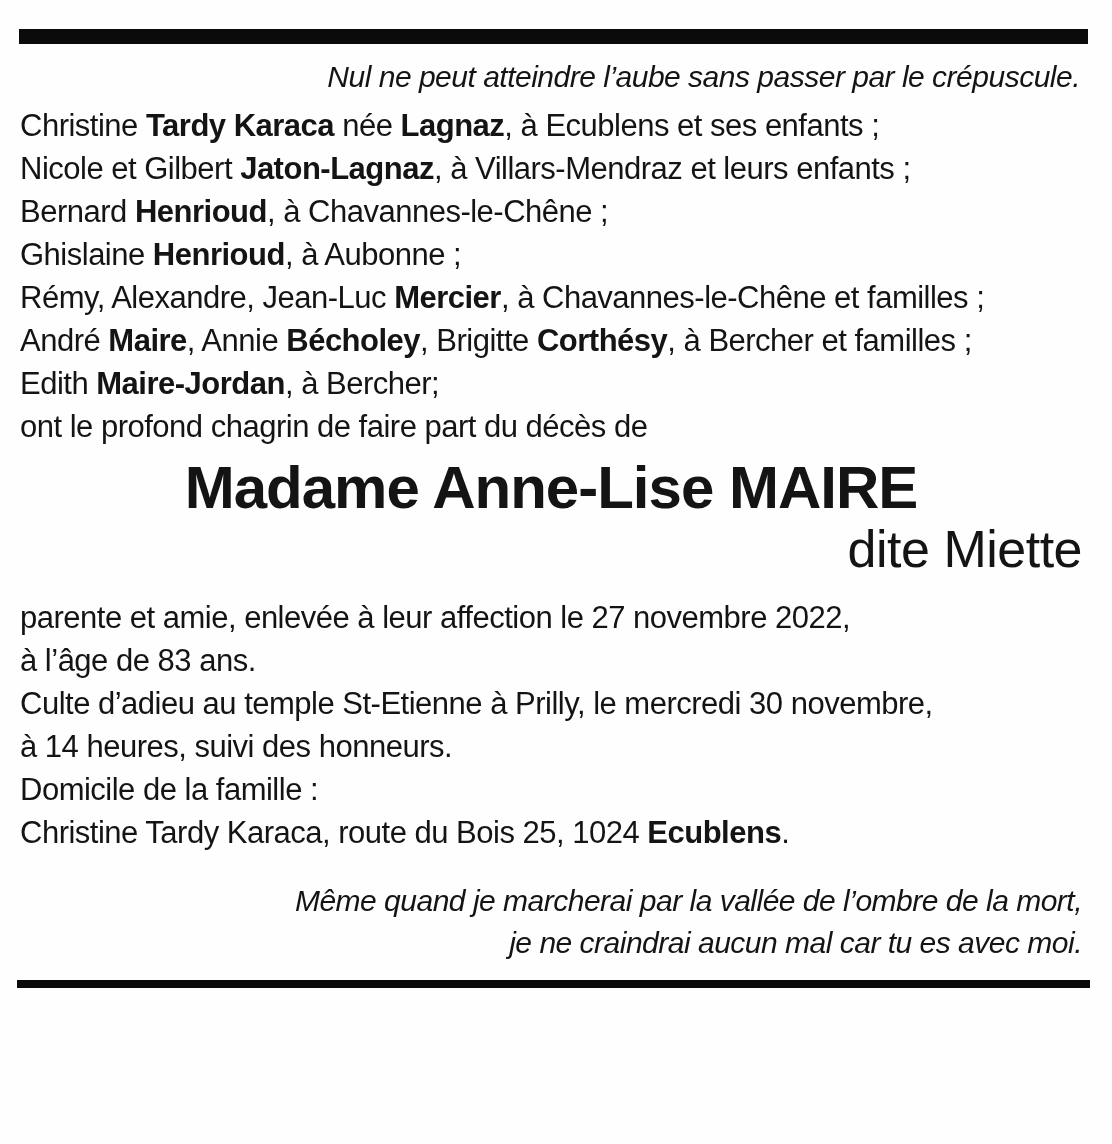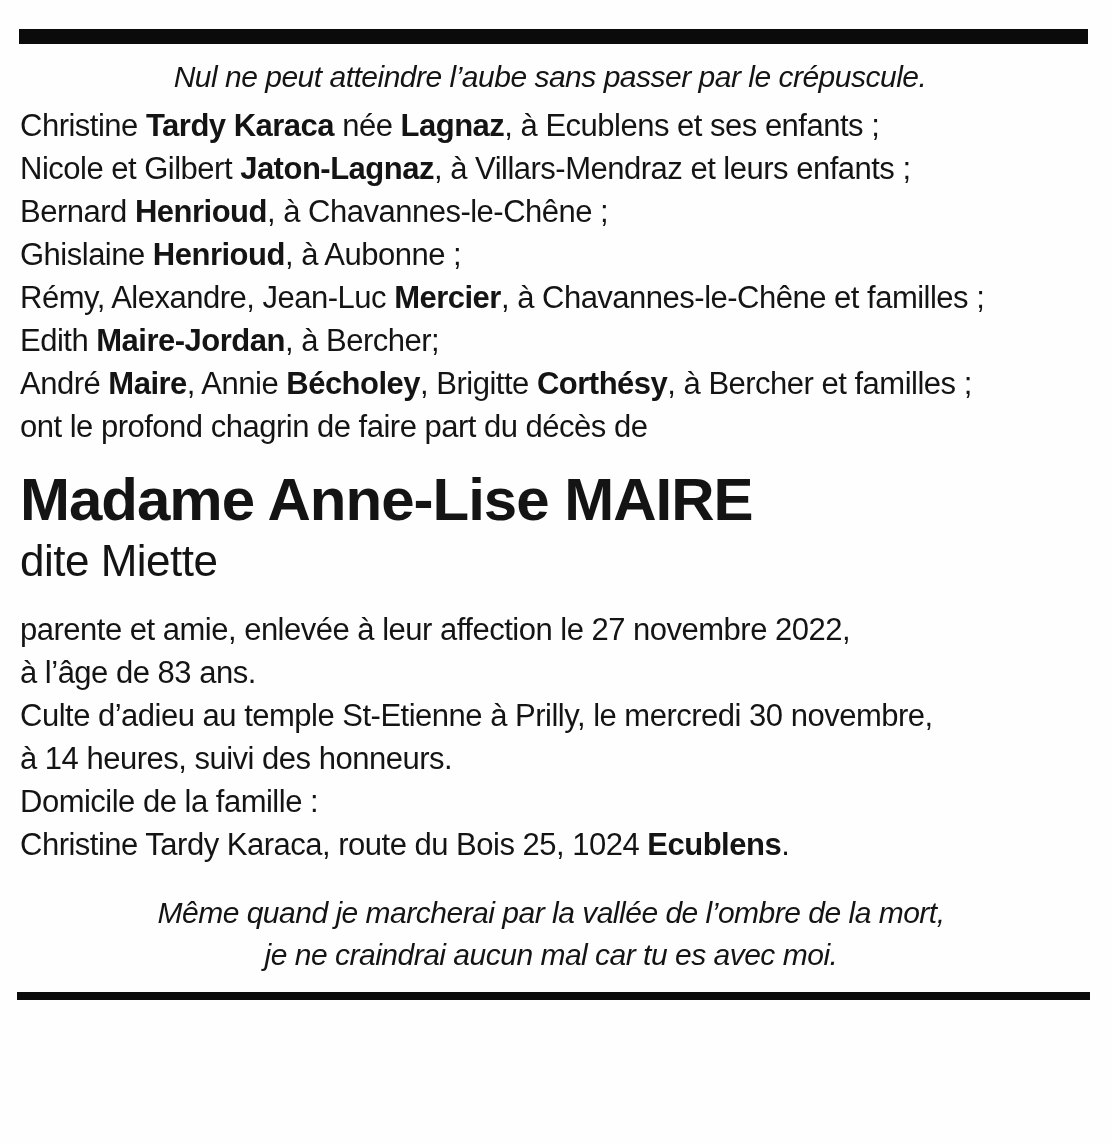--- a/index.html
+++ b/index.html
@@ -26,21 +26,21 @@
   }
   .rule.bottom {
     height: 8px;
     margin: 16px 22px 0 17px;
   }
   .content {
     padding: 0 30px 0 20px;
   }
   .quote {
     font-style: italic;
-    text-align: center;
+    text-align: right;
     font-size: 30px;
     line-height: 42px;
     white-space: nowrap;
   }
   .quote.opening {
     margin-top: 12px;
     padding-right: 2px;
   }
   .quote.closing-first {
     margin-top: 26px;
@@ -51,29 +51,30 @@
     white-space: nowrap;
   }
   .line b {
     font-weight: 700;
     margin-top: 28px;
   }
   .intro {
     margin-top: 6px;
   }
   h1.deceased-name {
-    margin: 18px 0 0 0;
+    margin: 6px 0 0 0;
+    text-align: center;
     font-size: 60px;
     line-height: 68px;
     font-weight: 700;
     letter-spacing: -1px;
   }
   .nickname {
-    text-align: left;
-    font-size: 44px;
+    text-align: right;
+    font-size: 52px;
     line-height: 54px;
     font-weight: 400;
   }
   .body-block {
     margin-top: 20px;
   }
 </style>
 </head>
 <body>
 
@@ -81,22 +82,22 @@
   <div class="rule top"></div>
   <div class="content">
     <div class="quote opening">Nul ne peut atteindre l’aube sans passer par le crépuscule.</div>
 
     <div class="intro" id="intro-block">
         <div class="line"><span>Christine </span><b>Tardy Karaca</b><span> née </span><b>Lagnaz</b><span>, à Ecublens et ses enfants ;</span></div>
         <div class="line"><span>Nicole et Gilbert </span><b>Jaton-Lagnaz</b><span>, à Villars-Mendraz et leurs enfants ;</span></div>
         <div class="line"><span>Bernard </span><b>Henrioud</b><span>, à Chavannes-le-Chêne ;</span></div>
         <div class="line"><span>Ghislaine </span><b>Henrioud</b><span>, à Aubonne ;</span></div>
         <div class="line"><span>Rémy, Alexandre, Jean-Luc </span><b>Mercier</b><span>, à Chavannes-le-Chêne et familles ;</span></div>
+        <div class="line"><span>André </span><b>Maire</b><span>, Annie </span><b>Bécholey</b><span>, Brigitte </span><b>Corthésy</b><span>, à Bercher et familles ;</span></div>
         <div class="line"><span>Edith </span><b>Maire-Jordan</b><span>, à Bercher;</span></div>
-        <div class="line"><span>André </span><b>Maire</b><span>, Annie </span><b>Bécholey</b><span>, Brigitte </span><b>Corthésy</b><span>, à Bercher et familles ;</span></div>
         <div class="line"><span>ont le profond chagrin de faire part du décès de</span></div>
       </div>
 
     <h1 class="deceased-name">Madame Anne-Lise MAIRE</h1>
 
     <div class="nickname">dite Miette</div>
 
     <div class="body-block" id="body-block">
         <div class="line"><span>parente et amie, enlevée à leur affection le 27 novembre 2022,</span></div>
         <div class="line"><span>à l’âge de 83 ans.</span></div>

